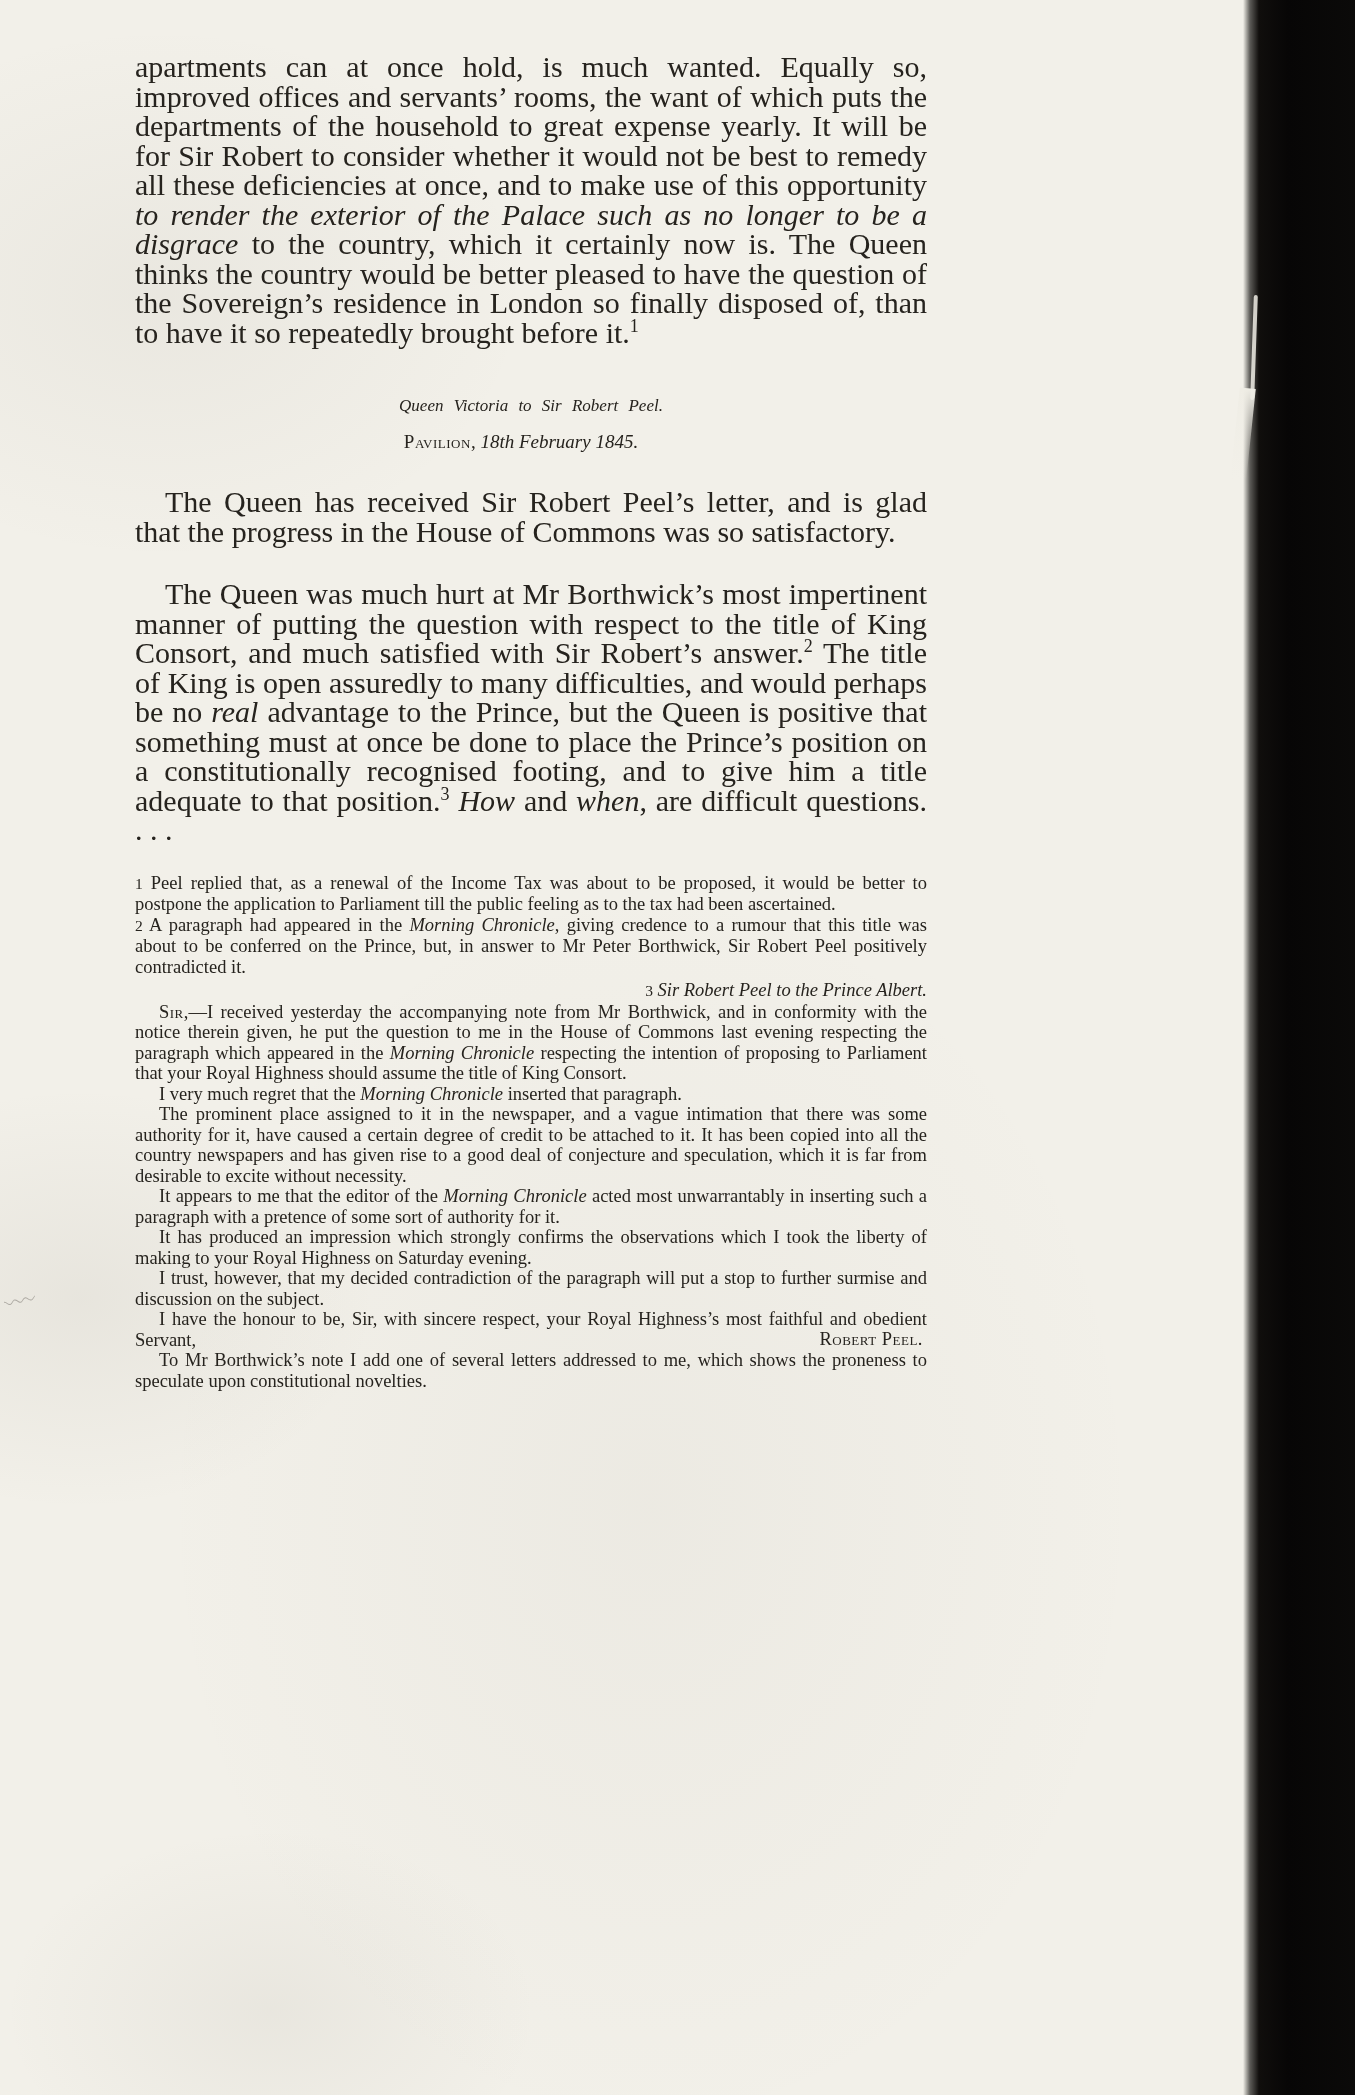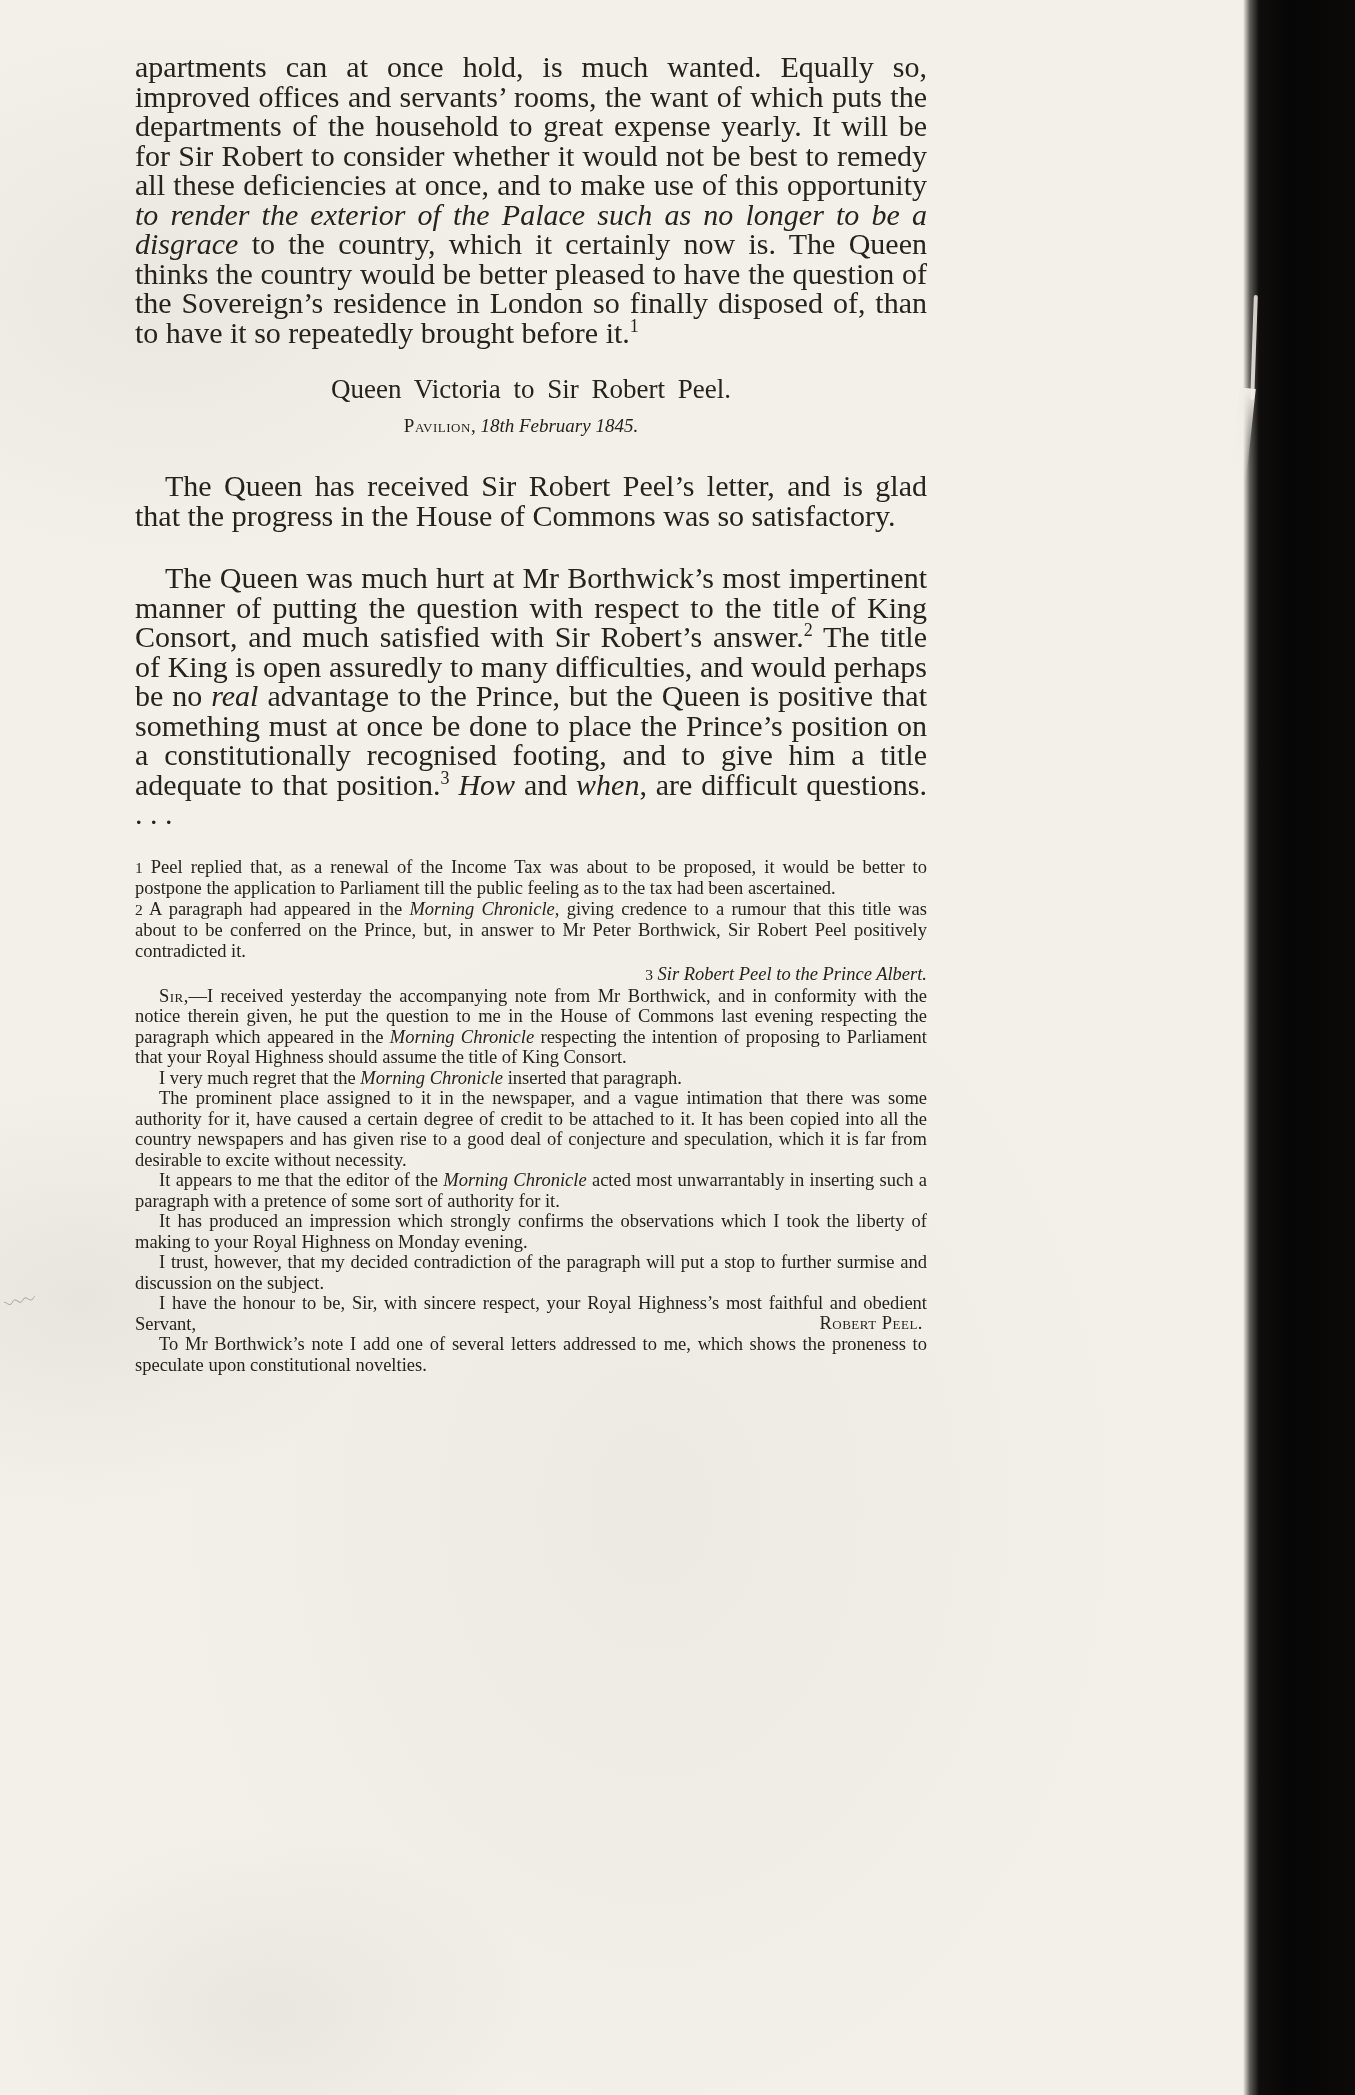--- a/index.html
+++ b/index.html
@@ -32,21 +32,21 @@
   }
   .page { position: absolute; left: 135px; top: 52px; width: 792px; }
   .running-head { display: flex; justify-content: space-between; align-items: baseline; margin-bottom: 18px; }
   .pageno { font-size: 23px; letter-spacing: 1px; }
   .rtitle { font-size: 25px; letter-spacing: 5px; word-spacing: 16px; }
   .chap { font-size: 21px; letter-spacing: 1px; }
   p { margin: 0; }
   .blk { text-align: justify; }
   .body { font-size: 30px; line-height: 29.5px; }
   .indent { text-indent: 30px; margin-top: 33px; }
-  .center-head { text-align: center; font-size: 27px; line-height: 29px; margin-top: 28px; margin-bottom: 10px; word-spacing: 6px; }
+  .center-head { text-align: center; font-style: italic; font-size: 17px; line-height: 29px; margin-top: 44px; margin-bottom: 10px; word-spacing: 6px; }
   .dateline { text-align: center; font-size: 19px; line-height: 24px; padding-right: 20px; margin-bottom: 22px; }
   .fn { font-size: 18.5px; line-height: 20.5px; }
   .fn-gap { margin-top: 28px; }
   .fn-center { text-align: right; margin-top: 3px; }
   .fn-dateline { text-align: right; padding-right: 26px; }
   .indent-sm { text-indent: 24px; }
   .i { font-style: italic; }
   .sc { font-variant: small-caps; letter-spacing: 0.5px; }
   sup { font-size: 60%; line-height: 0; }
   .fnum { font-size: 84%; }
@@ -63,21 +63,21 @@
       <p class="blk dateline"><span class="sc">Pavilion</span><span>, </span><span class="i">18th February 1845.</span></p>
       <p class="blk body indent"><span>The Queen has received Sir Robert Peel’s letter, and is glad that the progress in the House of Commons was so satisfactory.</span></p>
       <p class="blk body indent"><span>The Queen was much hurt at Mr Borthwick’s most impertinent manner of putting the question with respect to the title of King Consort, and much satisfied with Sir Robert’s answer.</span><sup class="sup">2</sup><span> The title of King is open assuredly to many difficulties, and would perhaps be no </span><span class="i">real</span><span> advantage to the Prince, but the Queen is positive that something must at once be done to place the Prince’s position on a constitutionally recognised footing, and to give him a title adequate to that position.</span><sup class="sup">3</sup><span>  </span><span class="i">How</span><span> and </span><span class="i">when</span><span>, are difficult questions. . . .</span></p>
       <p class="blk fn fn-gap"><span class="fnum">1</span><span> Peel replied that, as a renewal of the Income Tax was about to be proposed, it would be better to postpone the application to Parliament till the public feeling as to the tax had been ascertained.</span></p>
       <p class="blk fn"><span class="fnum">2</span><span> A paragraph had appeared in the </span><span class="i">Morning Chronicle</span><span>, giving credence to a rumour that this title was about to be conferred on the Prince, but, in answer to Mr Peter Borthwick, Sir Robert Peel positively contradicted it.</span></p>
       <p class="blk fn fn-center"><span class="fnum">3</span><span> </span><span class="i">Sir Robert Peel to the Prince Albert.</span></p>
       <p class="blk fn indent-sm"><span class="sc">Sir</span><span>,—I received yesterday the accompanying note from Mr Borthwick, and in conformity with the notice therein given, he put the question to me in the House of Commons last evening respecting the paragraph which appeared in the </span><span class="i">Morning Chronicle</span><span> respecting the intention of proposing to Parliament that your Royal Highness should assume the title of King Consort.</span></p>
       <p class="blk fn indent-sm"><span>I very much regret that the </span><span class="i">Morning Chronicle</span><span> inserted that paragraph.</span></p>
       <p class="blk fn indent-sm"><span>The prominent place assigned to it in the newspaper, and a vague intimation that there was some authority for it, have caused a certain degree of credit to be attached to it. It has been copied into all the country newspapers and has given rise to a good deal of conjecture and speculation, which it is far from desirable to excite without necessity.</span></p>
       <p class="blk fn indent-sm"><span>It appears to me that the editor of the </span><span class="i">Morning Chronicle</span><span> acted most unwarrantably in inserting such a paragraph with a pretence of some sort of authority for it.</span></p>
-      <p class="blk fn indent-sm"><span>It has produced an impression which strongly confirms the observations which I took the liberty of making to your Royal Highness on Monday evening.</span></p>
+      <p class="blk fn indent-sm"><span>It has produced an impression which strongly confirms the observations which I took the liberty of making to your Royal Highness on Saturday evening.</span></p>
       <p class="blk fn indent-sm"><span>I trust, however, that my decided contradiction of the paragraph will put a stop to further surmise and discussion on the subject.</span></p>
       <p class="blk fn indent-sm sig-par"><span>I have the honour to be, Sir, with sincere respect, your Royal Highness’s most faithful and obedient Servant,</span><span class="sc sig">Robert Peel.</span></p>
       <p class="blk fn indent-sm"><span>To Mr Borthwick’s note I add one of several letters addressed to me, which shows the proneness to speculate upon constitutional novelties.</span></p>
     </main>
 </div>
 
 <div class="scan-band"></div>
 <div class="band-highlight"></div>
 <div class="paper-notch"></div>
 <div class="pencil-mark">﹏</div>

